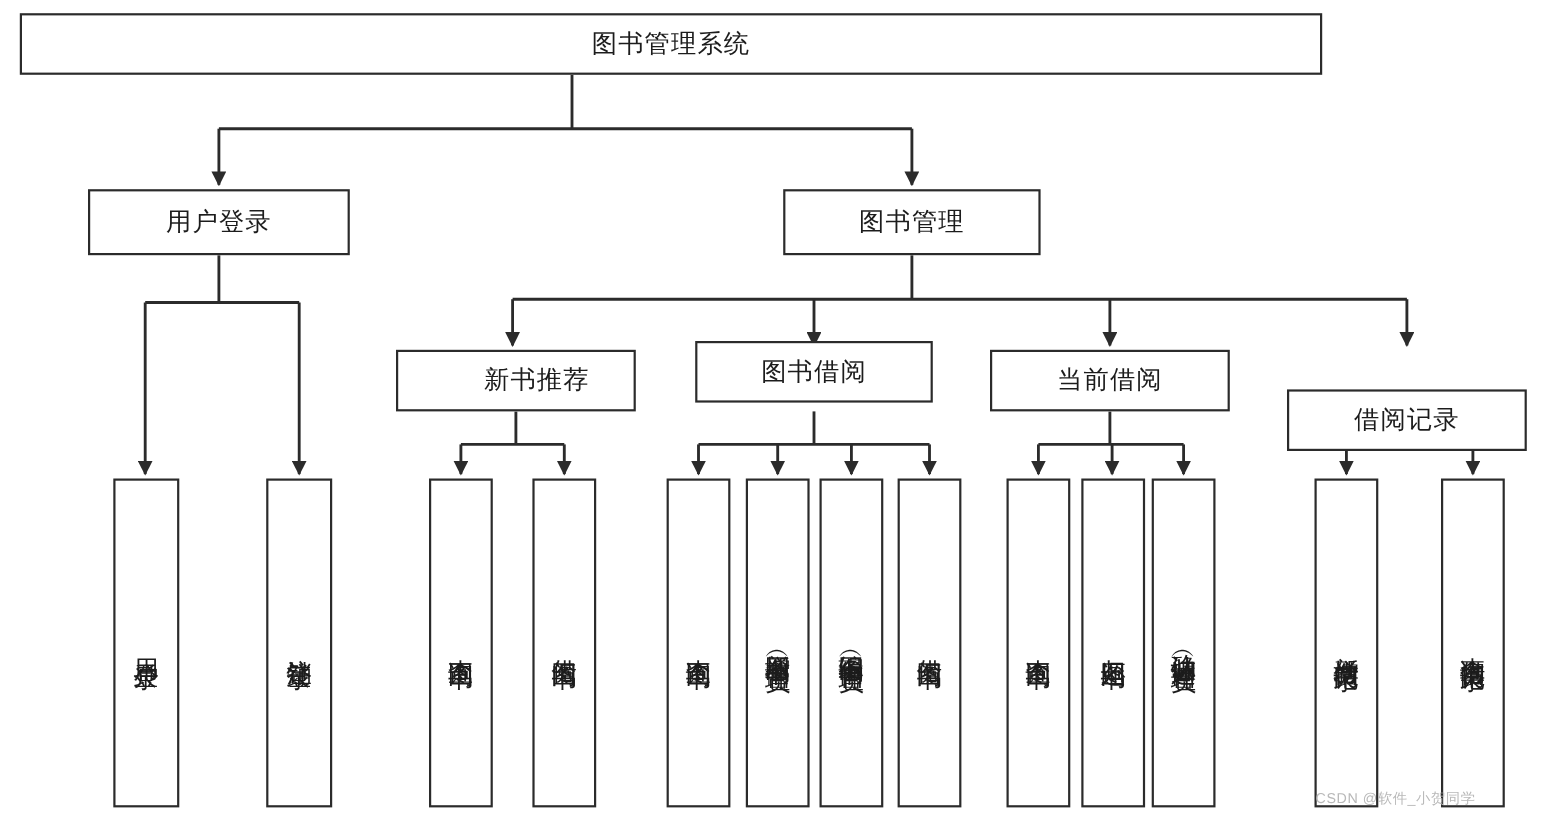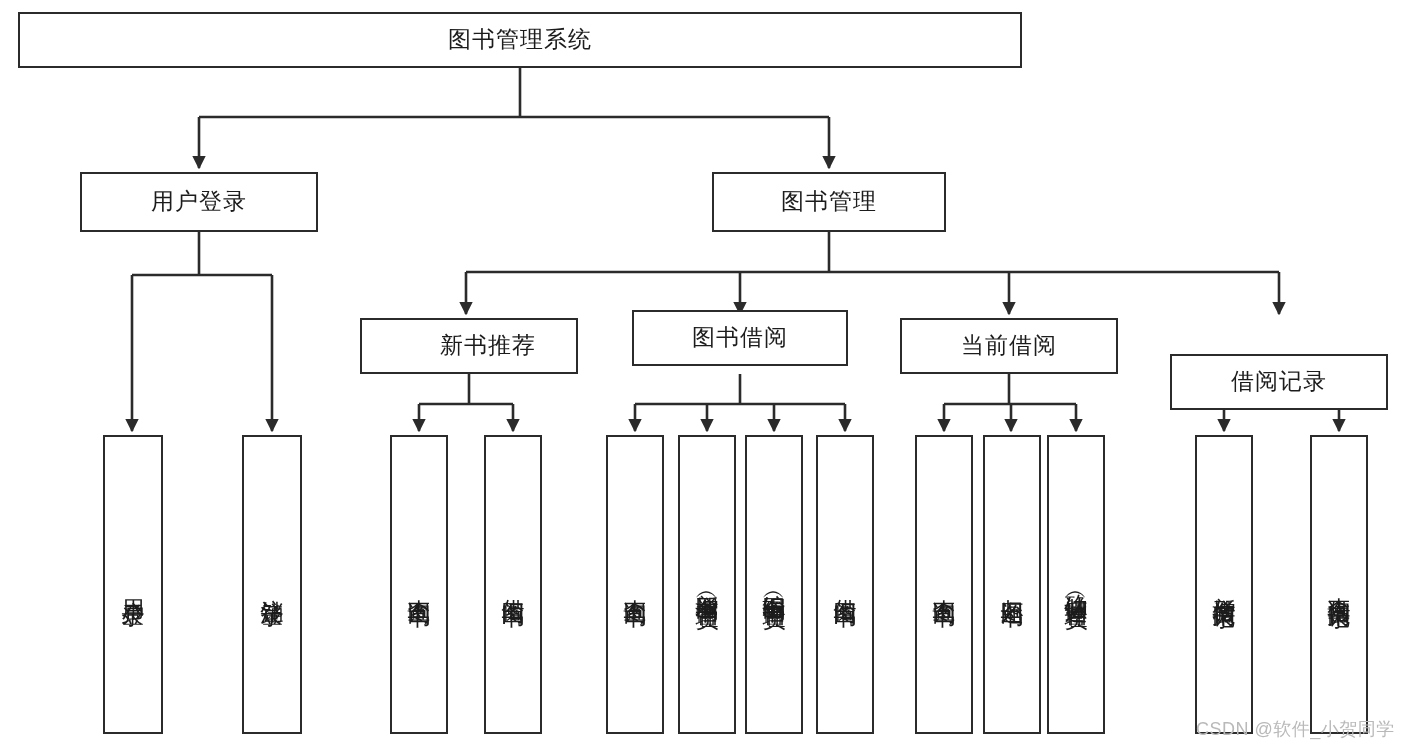--- a/index.html
+++ b/index.html
@@ -51,21 +51,21 @@
     letter-spacing: 2px;
     padding: 6px 0;
   }
   .node.vert .vlabel {
     writing-mode: vertical-rl;
     text-orientation: upright;
     display: block;
   }
   .watermark {
     position: absolute;
-    font-size: 18px;
+    font-size: 13px;
     color: #b9b9b9;
     letter-spacing: 0.5px;
     white-space: nowrap;
     user-select: none;
   }
 </style>
 </head>
 <body>
 
 <div id="canvas">
@@ -114,21 +114,21 @@
       <path d="M 1011 404 L 1011 431" marker-end="url(#arrow)"></path>
       <path d="M 1076 404 L 1076 431" marker-end="url(#arrow)"></path>
 
       <path d="M 1279 374 L 1279 404"></path>
       <path d="M 1224 404 L 1339 404"></path>
       <path d="M 1224 404 L 1224 431" marker-end="url(#arrow)"></path>
       <path d="M 1339 404 L 1339 431" marker-end="url(#arrow)"></path>
     </g>
   </svg>
 
-  <div class="node horiz" style="left:18px; top:12px; width:1004px; height:56px;">图书管理系统</div>
+  <div class="node horiz" style="left:18px; top:12px; width:1184px; height:56px;">图书管理系统</div>
 
   <div class="node horiz" style="left:80px; top:172px; width:238px; height:60px;">用户登录</div>
   <div class="node horiz" style="left:712px; top:172px; width:234px; height:60px;">图书管理</div>
 
   <div class="node horiz" style="left:360px; top:318px; width:218px; height:56px;padding-left:38px;">新书推荐</div>
   <div class="node horiz" style="left:632px; top:310px; width:216px; height:56px;">图书借阅</div>
   <div class="node horiz" style="left:900px; top:318px; width:218px; height:56px;">当前借阅</div>
   <div class="node horiz" style="left:1170px; top:318px; width:218px; height:56px;margin-top:36px;">借阅记录</div>
 
   <div class="node vert" style="left:103px; top:435px; width:60px; height:299px;">

